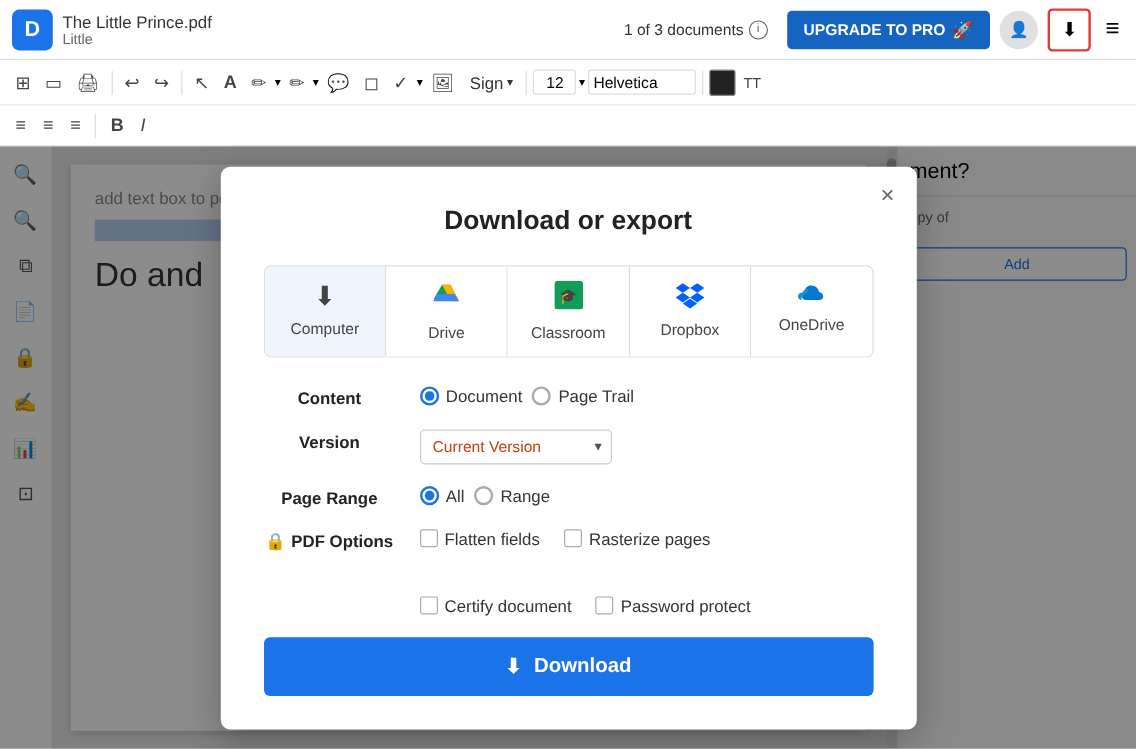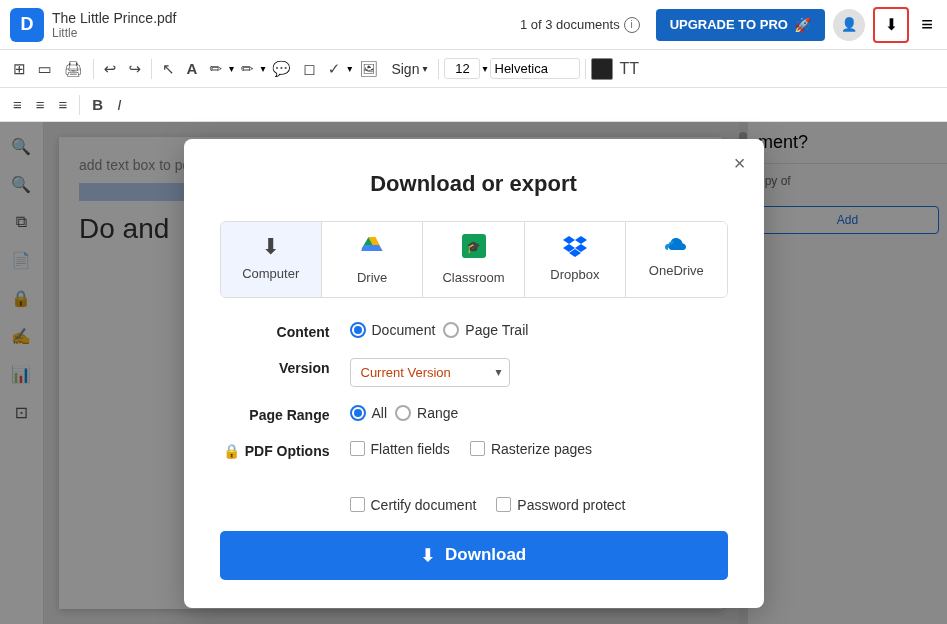--- a/index.html
+++ b/index.html
@@ -53,22 +53,22 @@
     .modal-close { position: absolute; top: 14px; right: 18px; background: none; border: none; font-size: 20px; cursor: pointer; color: #666; line-height: 1; }
 
     
     .dest-tabs { display: flex; gap: 0; border: 1px solid #ddd; border-radius: 6px; overflow: hidden; margin-bottom: 24px; }
     .dest-tab { flex: 1; display: flex; flex-direction: column; align-items: center; padding: 12px 8px; cursor: pointer; border-right: 1px solid #ddd; background: white; font-size: 13px; color: #444; gap: 6px; }
     .dest-tab:last-child { border-right: none; }
     .dest-tab.active { background: #f0f4ff; }
 
     
     .form-row { display: flex; align-items: flex-start; margin-bottom: 18px; }
-    .form-label { font-weight: 700; font-size: 14px; color: #222; width: 110px; padding-top: 2px; flex-shrink: 0; text-align: right; margin-right: 20px; }
-    .form-controls { display: flex; flex-wrap: wrap; gap: 8px; align-items: flex-start; }
+    .form-label { font-weight: 700; font-size: 14px; color: #222; width: 110px; padding-top: 2px; flex-shrink: 0; text-align: center; margin-right: 20px; }
+    .form-controls { display: flex; flex-wrap: wrap; gap: 8px; align-items: flex-end; }
     .radio-group { display: flex; align-items: center; gap: 6px; font-size: 14px; color: #333; }
     .radio-btn { width: 16px; height: 16px; border-radius: 50%; border: 2px solid #1a73e8; display: flex; align-items: center; justify-content: center; flex-shrink: 0; cursor: pointer; }
     .radio-btn.checked::after { content: ''; width: 8px; height: 8px; background: #1a73e8; border-radius: 50%; }
     .radio-btn.unchecked { border-color: #aaa; }
     .version-select { border: 1px solid #ccc; border-radius: 4px; padding: 6px 28px 6px 10px; font-size: 13px; color: #c2410c; background: white; cursor: pointer; appearance: none; -webkit-appearance: none; position: relative; min-width: 160px; }
     .select-wrapper { position: relative; display: inline-block; }
     .select-wrapper::after { content: '▾'; position: absolute; right: 8px; top: 50%; transform: translateY(-50%); pointer-events: none; color: #555; font-size: 12px; }
     .checkbox-group { display: flex; align-items: center; gap: 6px; font-size: 14px; color: #333; }
     .checkbox { width: 15px; height: 15px; border: 1.5px solid #aaa; border-radius: 2px; flex-shrink: 0; cursor: pointer; }
 
@@ -130,21 +130,21 @@
   <button class="sign-btn">
     <span>Sign</span>
     <span style="font-size:10px;">▾</span>
   </button>
   <div class="tool-sep"></div>
   <input class="font-size" type="text" value="12" style="">
   <span style="font-size:10px;cursor:pointer;">▾</span>
   <input class="font-family" type="text" value="Helvetica" style="">
   <div class="tool-sep"></div>
   <div class="color-swatch"></div>
-  <button class="tool-btn" style="font-size:16px;">TT</button>
+  <button class="tool-btn" style="font-size:12px;">TT</button>
 </div>
 
 <div class="toolbar2">
   <button class="tool-btn">≡</button>
   <button class="tool-btn">≡</button>
   <button class="tool-btn">≡</button>
   <div class="tool-sep"></div>
   <button class="tool-btn" style="font-weight:bold;">B</button>
   <button class="tool-btn" style="font-style:italic;">I</button>
 </div>
@@ -279,21 +279,21 @@
             <span>Range</span>
           </div>
         </div>
       </div>
 
       <div class="form-row">
         <span class="form-label">
           <span>🔒</span>
           <span>PDF Options</span>
         </span>
-        <div class="form-controls" style="flex-direction:column;gap:8px;">
+        <div class="form-controls" style="flex-direction:row;gap:8px;">
           <div style="display:flex;gap:20px;">
             <div class="checkbox-group">
               <div class="checkbox"></div>
               <span>Flatten fields</span>
             </div>
             <div class="checkbox-group">
               <div class="checkbox"></div>
               <span>Rasterize pages</span>
             </div>
           </div>

